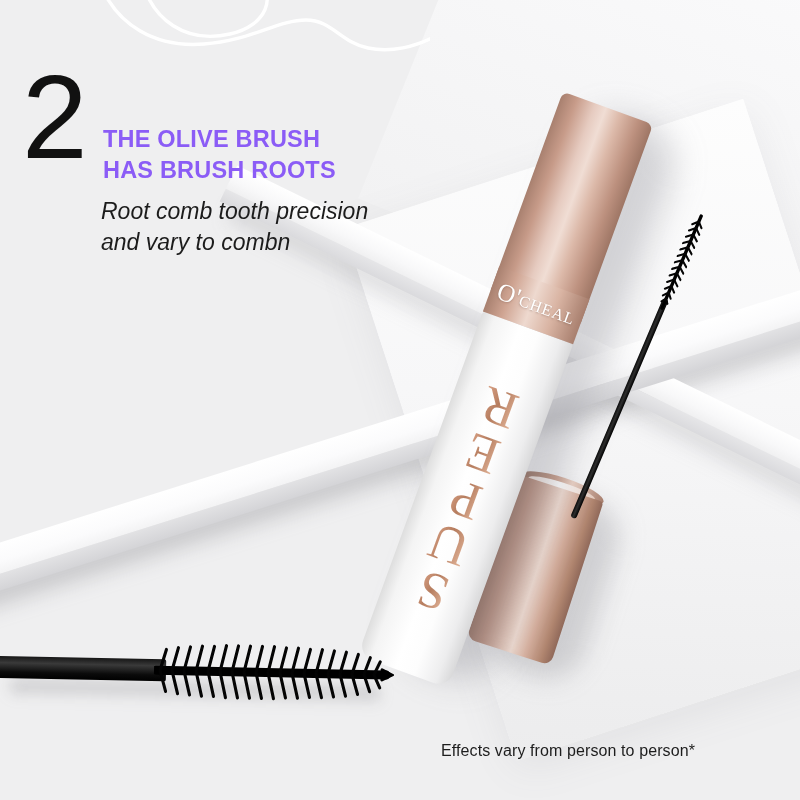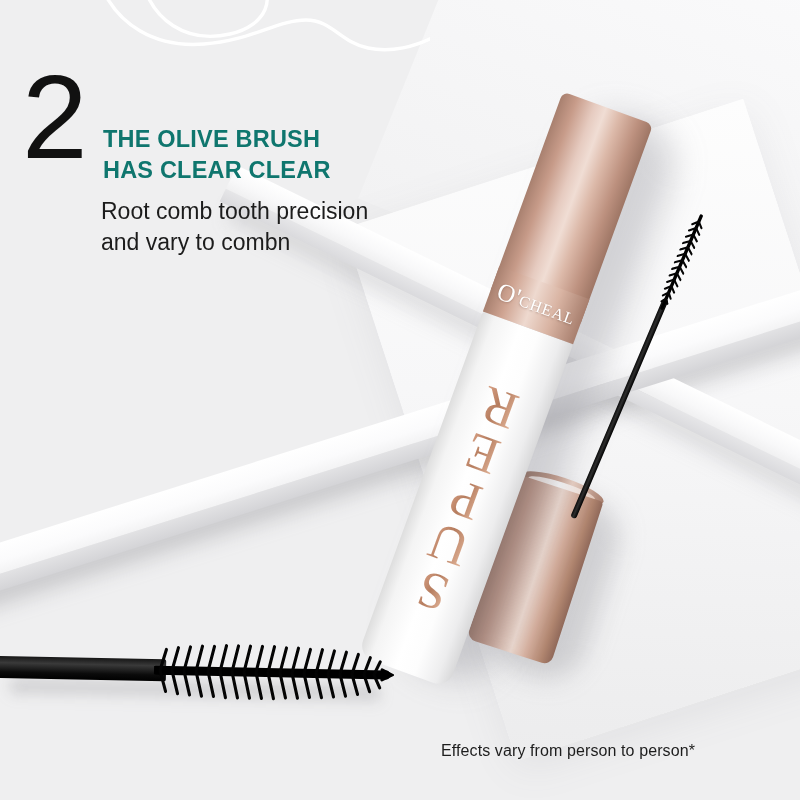--- a/index.html
+++ b/index.html
@@ -58,27 +58,27 @@
   
   .numeral{
     position:absolute;left:22px;top:58px;
     font-size:118px;line-height:1;color:#111;
     font-family:"Liberation Sans","DejaVu Sans",sans-serif;
     font-weight:400;letter-spacing:-2px;
   }
   .headline{
     position:absolute;left:103px;top:124px;
     font-size:23.5px;line-height:1.30;
-    font-weight:700;color:#0f766e;letter-spacing:.2px;
+    font-weight:700;color:#8b5cf6;letter-spacing:.2px;
   }
   .headline div{white-space:nowrap;}
   .body-copy{
     position:absolute;left:101px;top:196px;
     font-size:23px;line-height:1.33;
-    font-weight:400;color:#1c1c1c;letter-spacing:0px;
+    font-weight:400;color:#1c1c1c;letter-spacing:0px;font-style:italic;
   }
   .body-copy div{white-space:nowrap;}
   .disclaimer{
     position:absolute;left:441px;top:742px;
     font-size:16px;color:#1d1d1d;font-weight:400;letter-spacing:.1px;
     white-space:nowrap;
   }
 
   
   .tube{
@@ -209,21 +209,21 @@
   </div>
   <div class="bar bar-a">
     <div class="top"></div>
       <div class="side"></div>
   </div>
 
   <div class="numeral">2</div>
 
   <div class="headline">
     <div>THE OLIVE BRUSH</div>
-    <div>HAS CLEAR CLEAR</div>
+    <div>HAS BRUSH ROOTS</div>
   </div>
 
   <div class="body-copy">
     <div>Root comb tooth precision</div>
     <div>and vary to combn</div>
   </div>
 
   <div class="loose-cap-shadow"></div>
   <div class="loose-cap">
     <div class="rim"></div>

